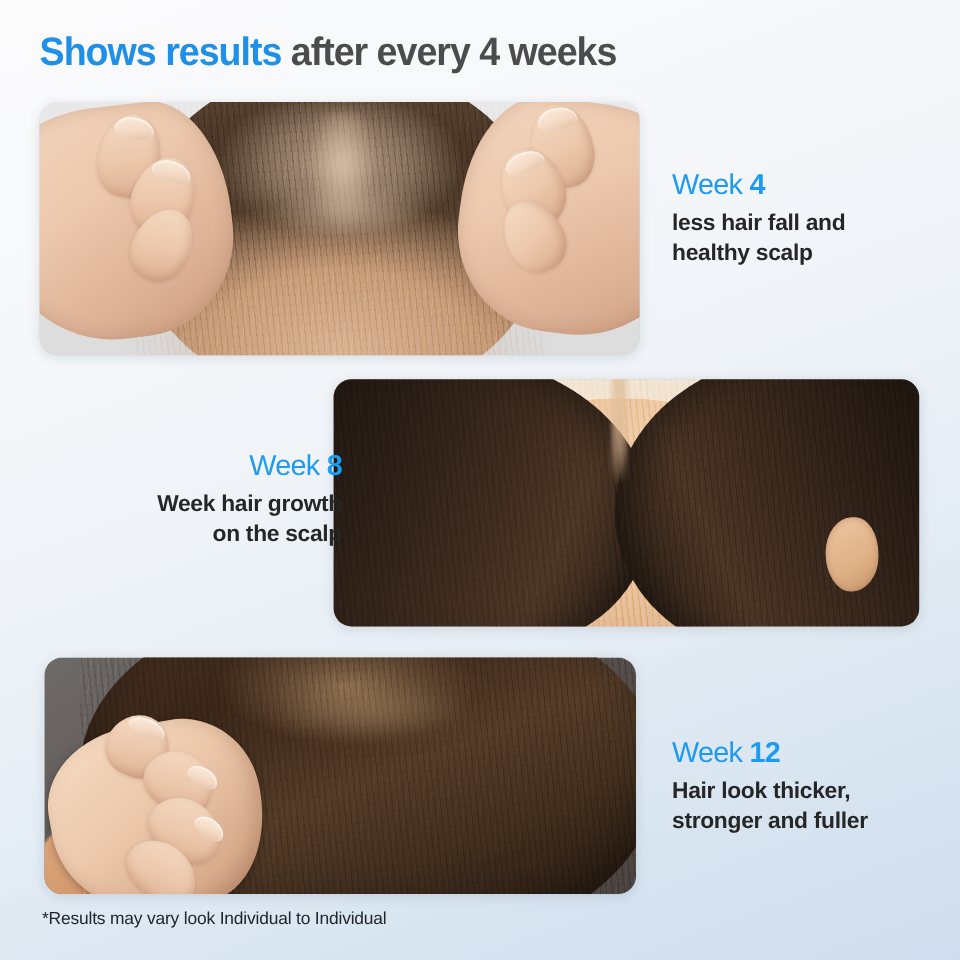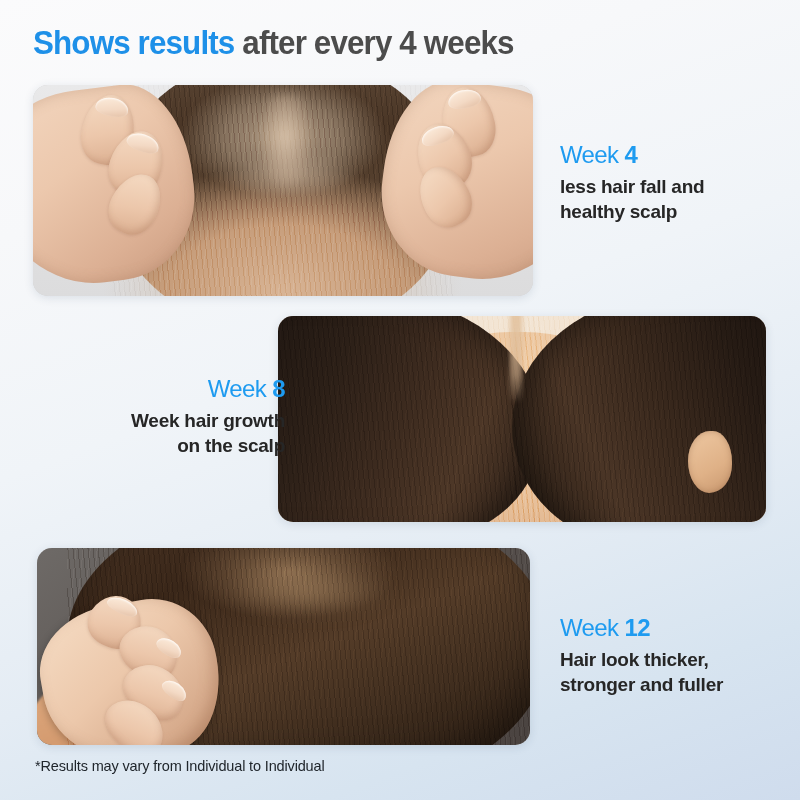--- a/index.html
+++ b/index.html
@@ -348,15 +348,15 @@
       </div>
     </div>
   </div>
 
   <div class="block block-w12">
     <div class="week-title"><span>Week </span><b>12</b></div>
     <div class="week-desc">Hair look thicker,
 stronger and fuller</div>
   </div>
 
-  <div class="footnote">*Results may vary from Individual to Individual</div>
+  <div class="footnote">*Results may vary look Individual to Individual</div>
 
 </div>
 
 </body></html>

